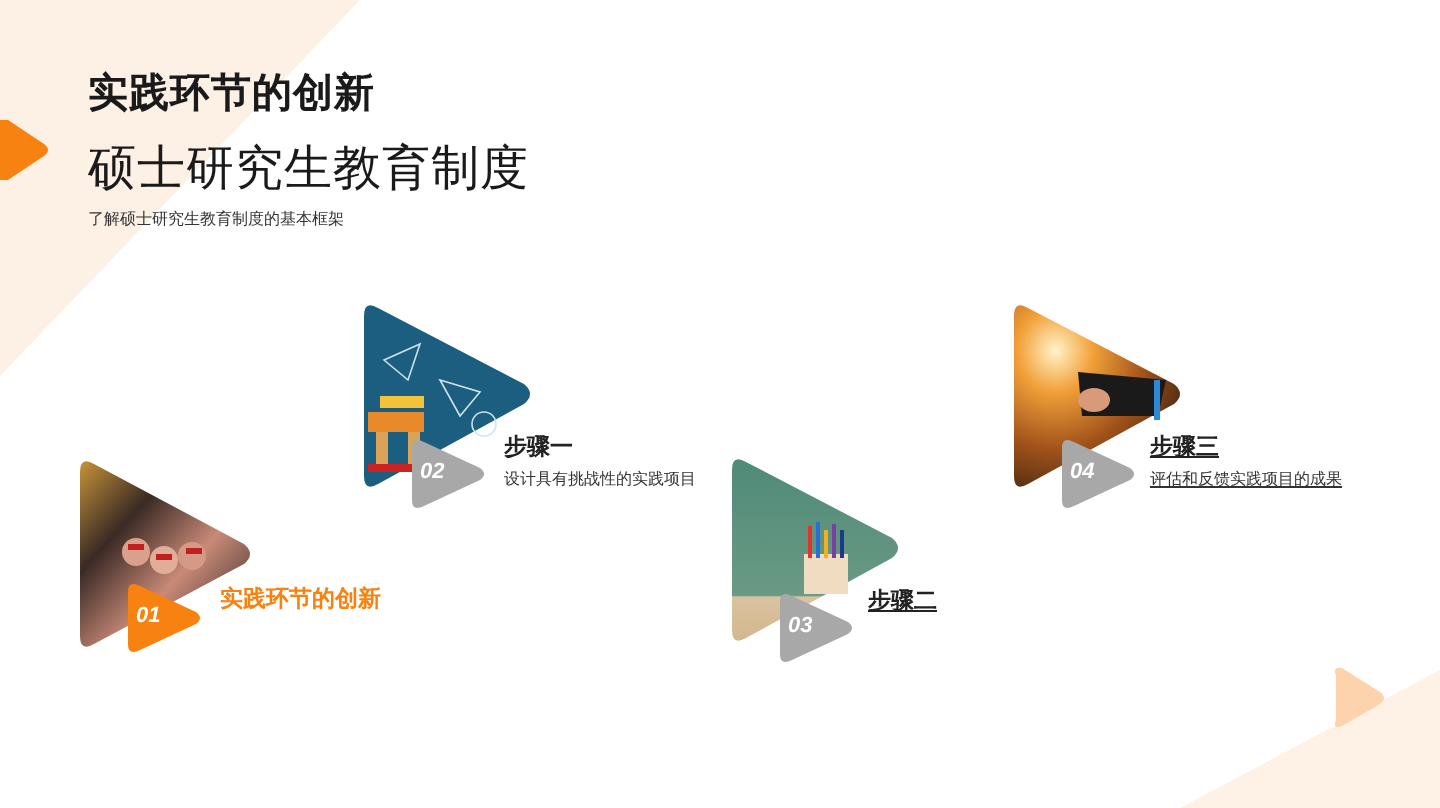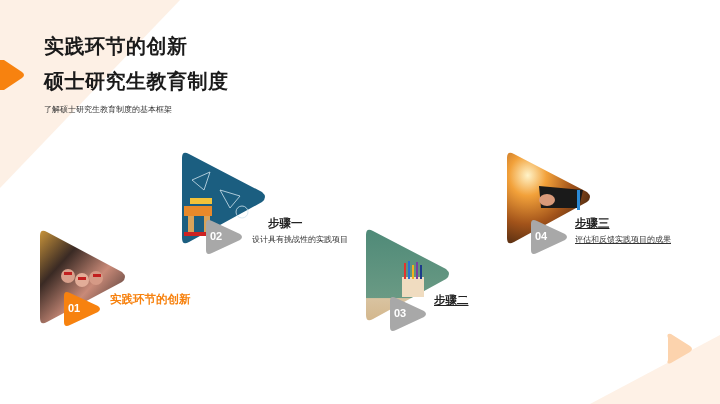--- a/index.html
+++ b/index.html
@@ -10,30 +10,30 @@
     }
     .bg-tri-left {
       position: absolute; left: 0; top: 0; width: 720px; height: 404px;
     }
     .title {
       position: absolute; left: 44px; top: 33px;
       font-size: 20px; font-weight: bold; color: #1a1a1a; letter-spacing: 0.5px;
     }
     .subtitle {
       position: absolute; left: 44px; top: 68px;
-      font-size: 20px; font-weight: bold; color: #1a1a1a; letter-spacing: 0.5px;
+      font-size: 24px; font-weight: normal; color: #1a1a1a; letter-spacing: 0.5px;
     }
     .desc {
       position: absolute; left: 44px; top: 104px;
       font-size: 8px; color: #333;
     }
     .step { position: absolute; }
     .step svg.photo { position: absolute; left: 0; top: 0; }
     .badge {
-      position: absolute; width: 40px; height: 38px;
+      position: absolute; width: 40px; height: 38px; font-style: italic;
     }
     .badge svg { position: absolute; left: 0; top: 0; }
     .badge span {
       position: absolute; left: 6px; top: 12px;
       font-size: 11px; font-weight: bold; color: #fff;
       font-family: "Liberation Sans", sans-serif;
     }
     .step-title {
       position: absolute; font-size: 11.5px; font-weight: bold; color: #222; white-space: nowrap;
     }
@@ -92,21 +92,21 @@
     <rect x="8" y="66" width="6" height="18" fill="#d9a35a"></rect>
     <rect x="24" y="66" width="6" height="18" fill="#d9a35a"></rect>
     <rect x="4" y="82" width="34" height="4" fill="#c22"></rect>
   </svg>
   <div class="badge" style="left:24px; top:68px;">
     <svg width="40" height="38" viewBox="0 0 40 38">
         <path d="M2,6 Q2,0 8,3 L36,16 Q40,19 36,22 L8,35 Q2,38 2,32 Z" fill="#a8a8a8"></path>
       </svg>
     <span>02</span>
   </div>
-  <div class="step-title" style="left:72px; top:66px;margin-left:16px;">步骤一</div>
+  <div class="step-title" style="left:72px; top:66px;">步骤一</div>
   <div class="step-desc" style="left:72px; top:83px;">设计具有挑战性的实践项目</div>
 </div>
 
 <div class="step" style="left:364px; top:227px; width:180px; height:110px;">
   <svg class="photo" width="88" height="96" viewBox="0 0 88 96">
     <defs>
       <linearGradient id="g3" x1="0" y1="0" x2="0" y2="1">
         <stop offset="0" stop-color="#4f8a78"></stop>
         <stop offset="0.75" stop-color="#6a9a84"></stop>
         <stop offset="0.76" stop-color="#d9c3a0"></stop>

